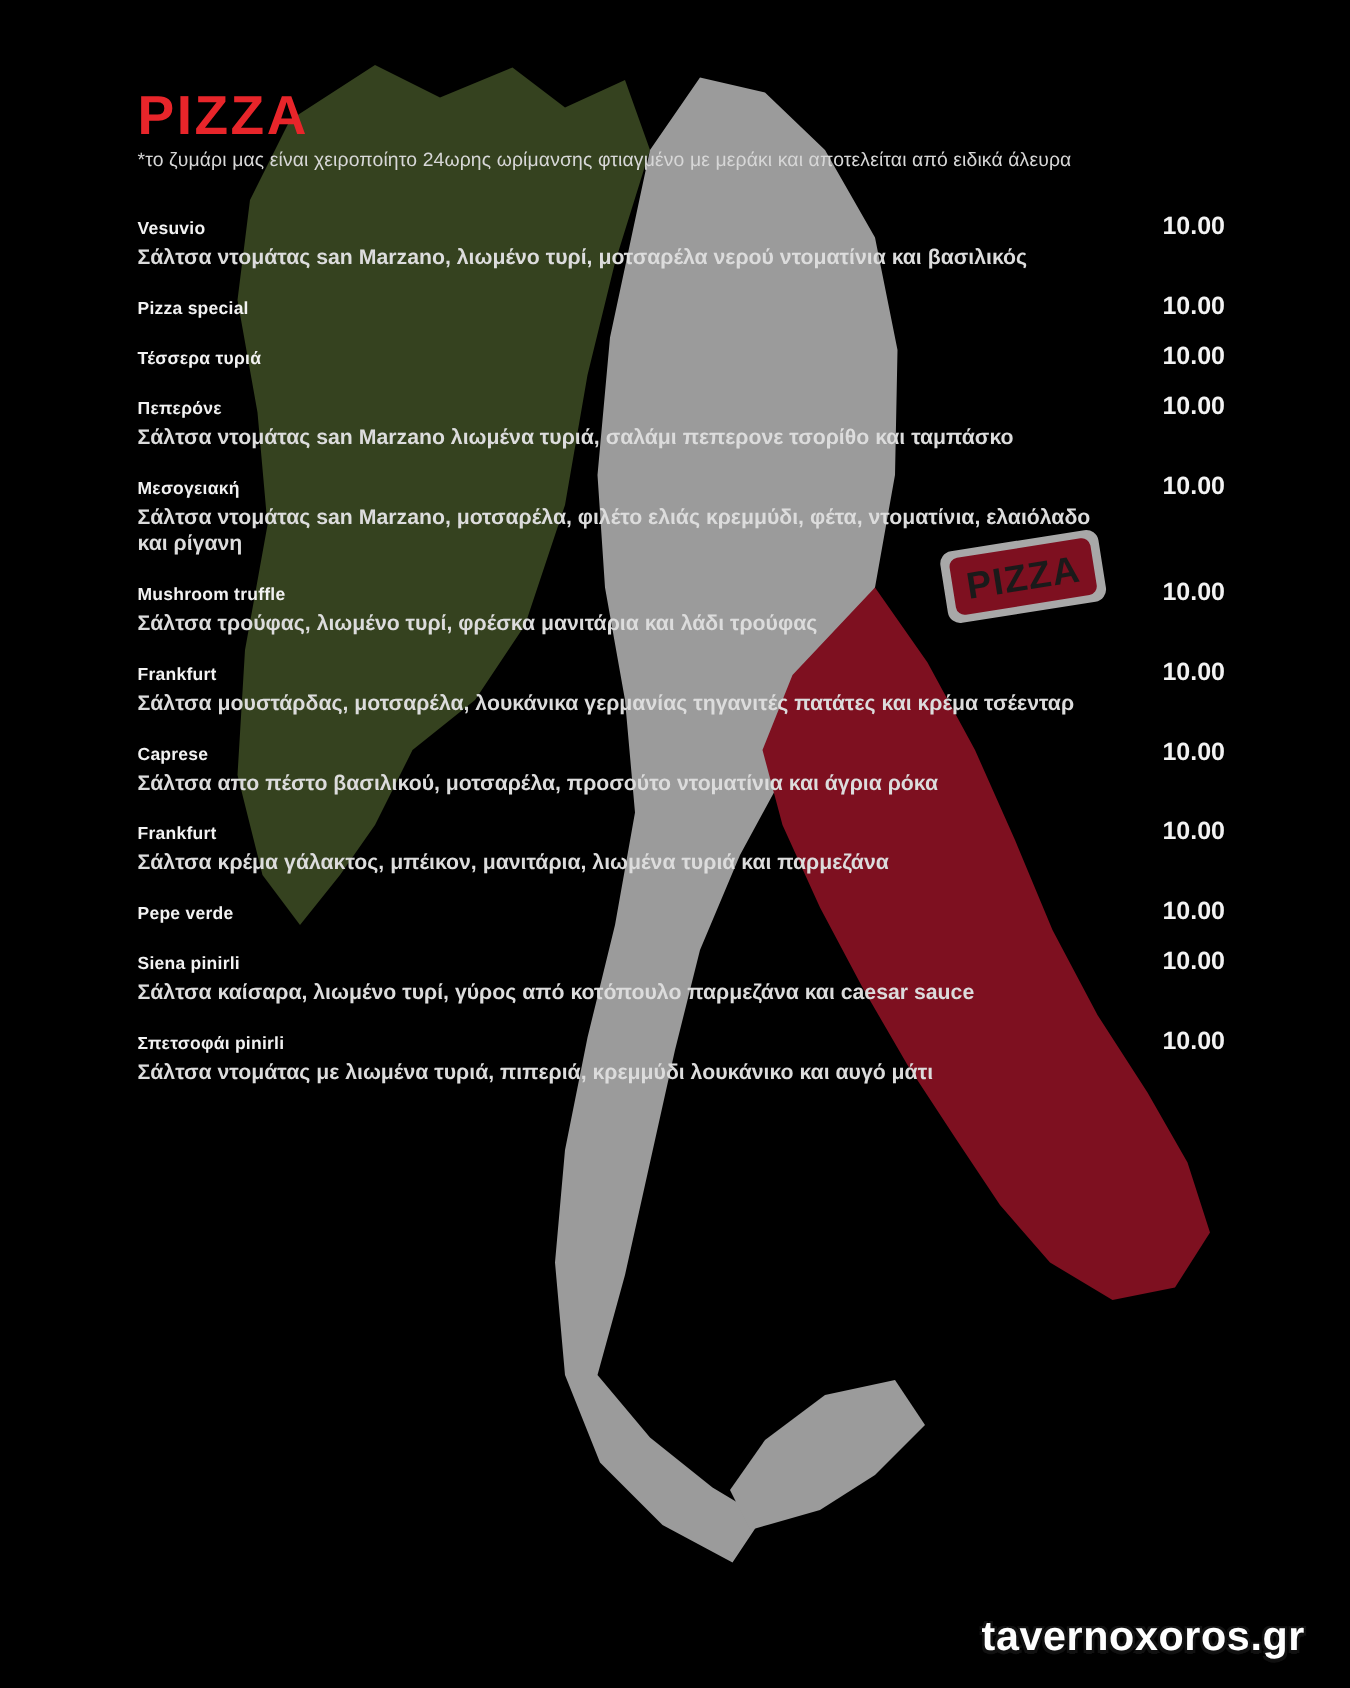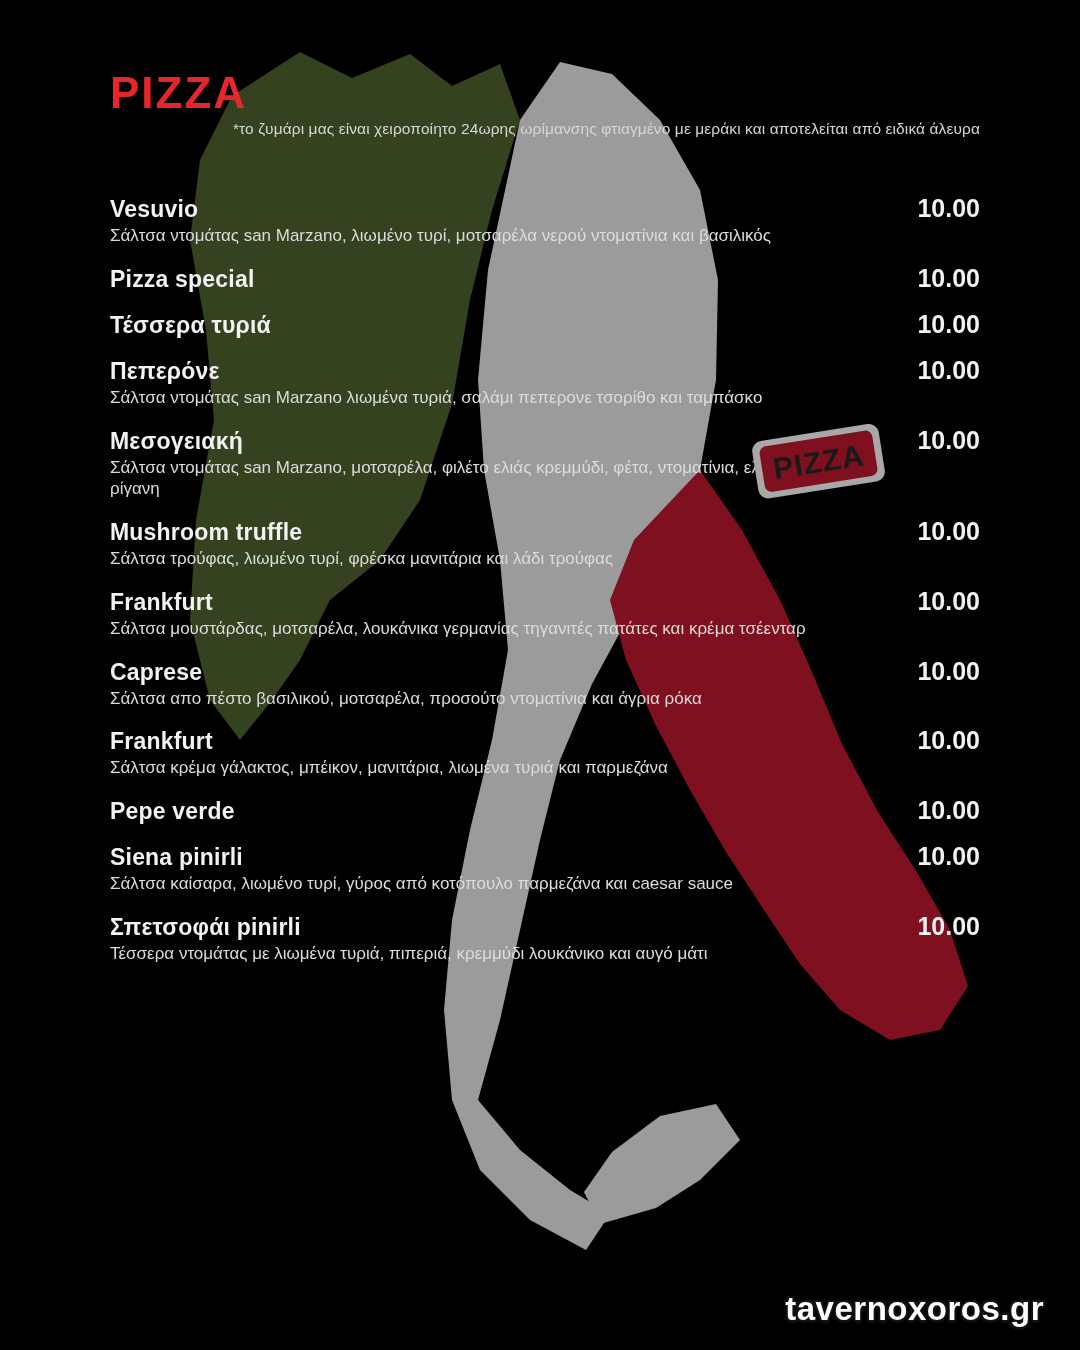--- a/index.html
+++ b/index.html
@@ -39,65 +39,64 @@
     font-weight: 700;
     letter-spacing: 2px;
     color: #e8252a;
     margin: 0 0 4px 0;
     line-height: 1.05;
   }
 
   #subtitle {
     font-size: 15.5px;
     color: #d7d7d7;
-    margin: 0 0 56px 0;
+    margin: 0 0 32px 0;
     letter-spacing: 0.1px;
     font-weight: 400;
-    text-align: right;
   }
 
   .menu-list {
     display: block;
   }
 
   .menu-item {
     margin-bottom: 17px;
   }
 
   .item-head {
     display: flex;
     align-items: baseline;
     justify-content: space-between;
   }
 
   .item-name {
-    font-size: 23px;
+    font-size: 14px;
     font-weight: 700;
     color: #f2f2f2;
     letter-spacing: 0.2px;
   }
 
   .item-dots {
     flex: 1 1 auto;
   }
 
   .item-price {
-    font-size: 25px;
+    font-size: 20px;
     font-weight: 700;
     color: #f2f2f2;
     white-space: nowrap;
   }
 
   .item-desc {
     font-size: 17px;
     color: #dcdcdc;
     line-height: 1.28;
     margin-top: 2px;
     max-width: 780px;
-    font-weight: 400;
+    font-weight: 700;
   }
 
   
   #pizza-sticker {
     position: absolute;
     left: 745px;
     top: 412px;
     width: 150px;
     height: 105px;
     z-index: 3;
@@ -256,19 +255,19 @@
       </div>
       <div class="item-desc">Σάλτσα καίσαρα, λιωμένο τυρί, γύρος από κοτόπουλο παρμεζάνα και caesar sauce</div>
     </div>
 
     <div class="menu-item">
       <div class="item-head">
         <span class="item-name">Σπετσοφάι pinirli</span>
         <span class="item-dots"></span>
         <span class="item-price">10.00</span>
       </div>
-      <div class="item-desc">Τέσσερα ντομάτας με λιωμένα τυριά, πιπεριά, κρεμμύδι λουκάνικο και αυγό μάτι</div>
+      <div class="item-desc">Σάλτσα ντομάτας με λιωμένα τυριά, πιπεριά, κρεμμύδι λουκάνικο και αυγό μάτι</div>
     </div>
 
   </div>
 </div>
 
 <div id="watermark">tavernoxoros.gr</div>
 
 </body></html>

